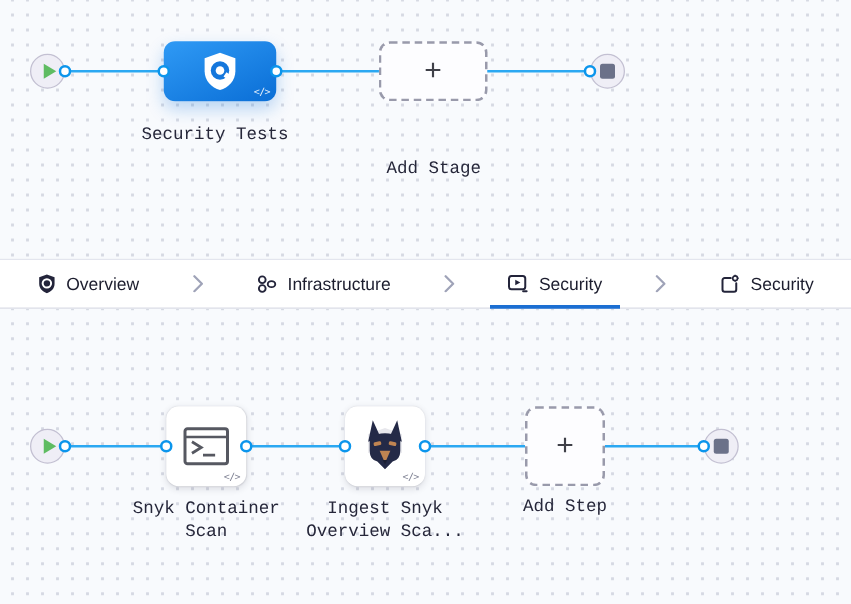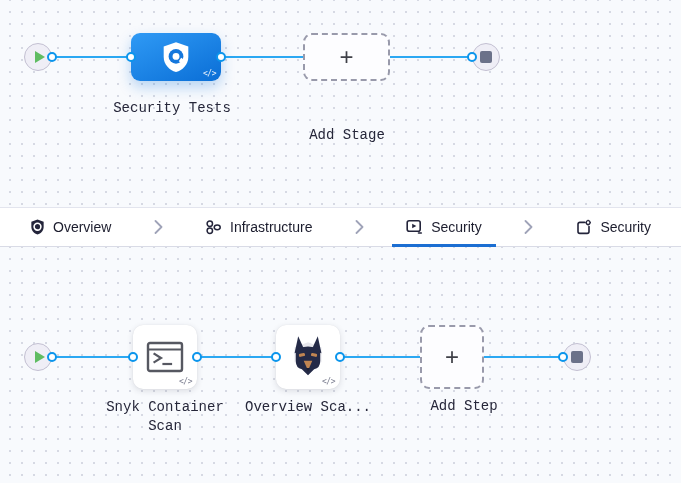--- a/index.html
+++ b/index.html
@@ -215,18 +215,19 @@
 
     <div class="node-circle" style="left:563px;top:96px;">
       <div class="stop-square"></div>
     </div>
 
     <div class="graph-label" style="left:95px;top:151px;width:140px;">
       <span>Snyk Container</span>
       <span>Scan</span>
     </div>
     <div class="graph-label" style="left:238px;top:151px;width:140px;">
+      <span>Ingest Snyk</span>
       <span>Overview Sca...</span>
     </div>
-    <div class="graph-label" style="left:404px;top:150px;width:120px;">Add Step</div>
+    <div class="graph-label" style="left:392px;top:150px;width:120px;">Add Step</div>
   </div>
 
 </div>
 
 </body></html>

